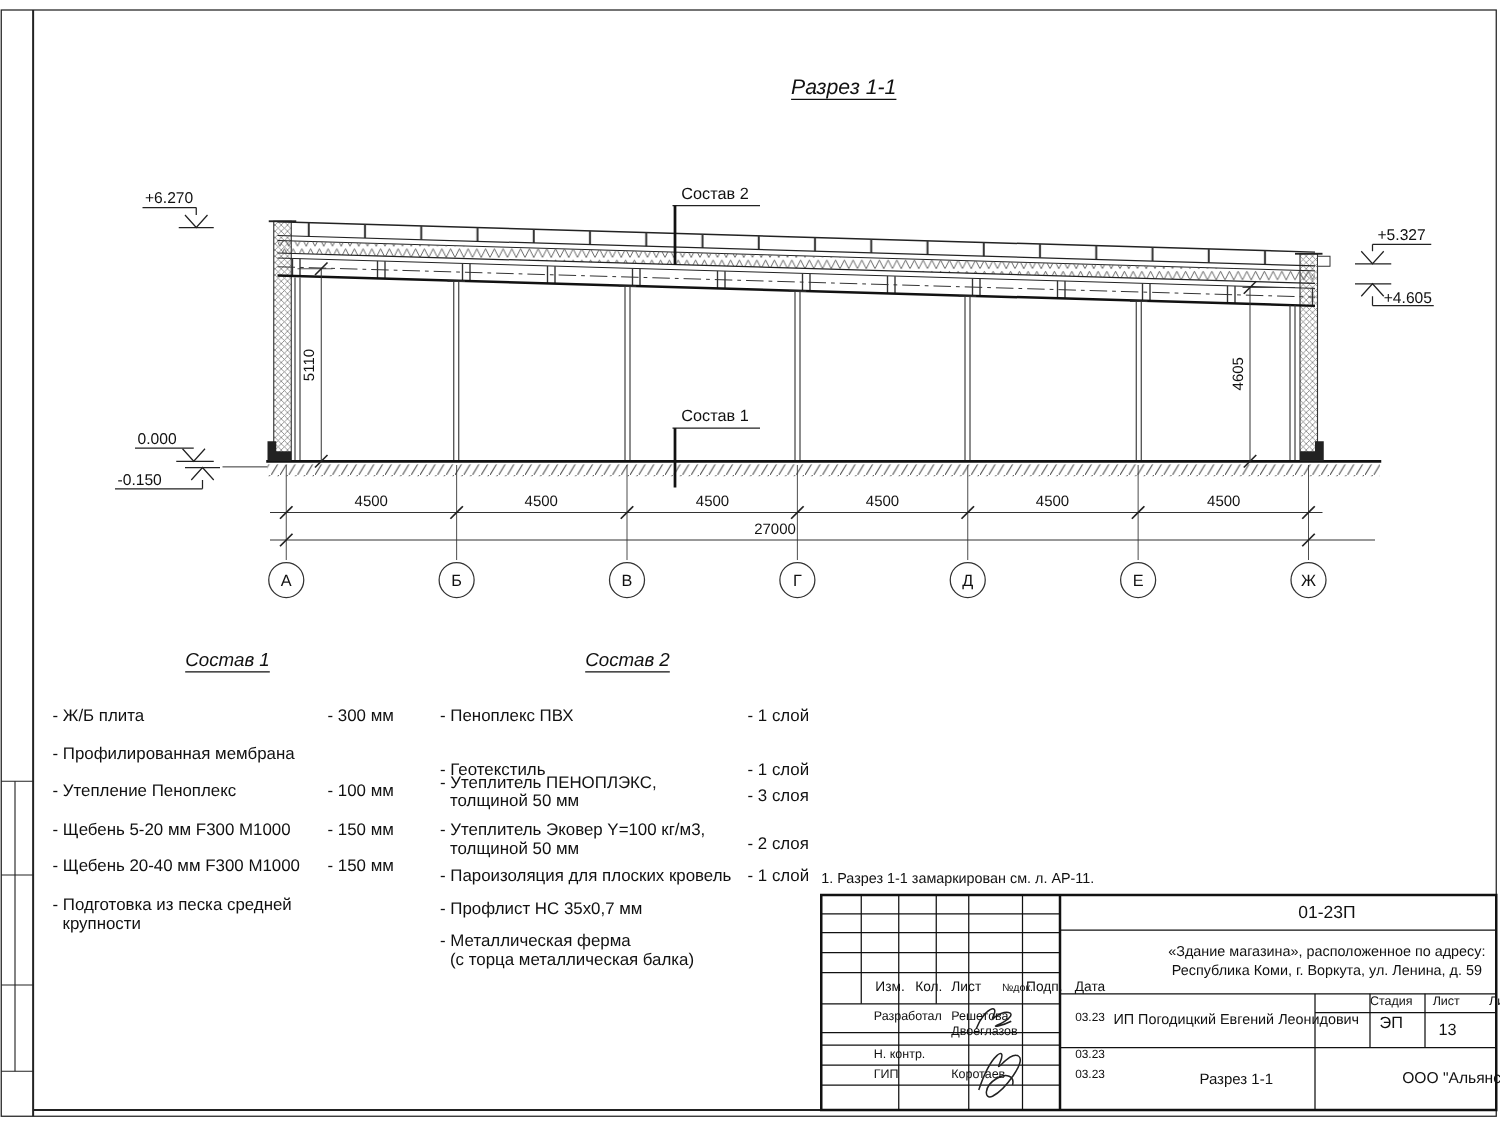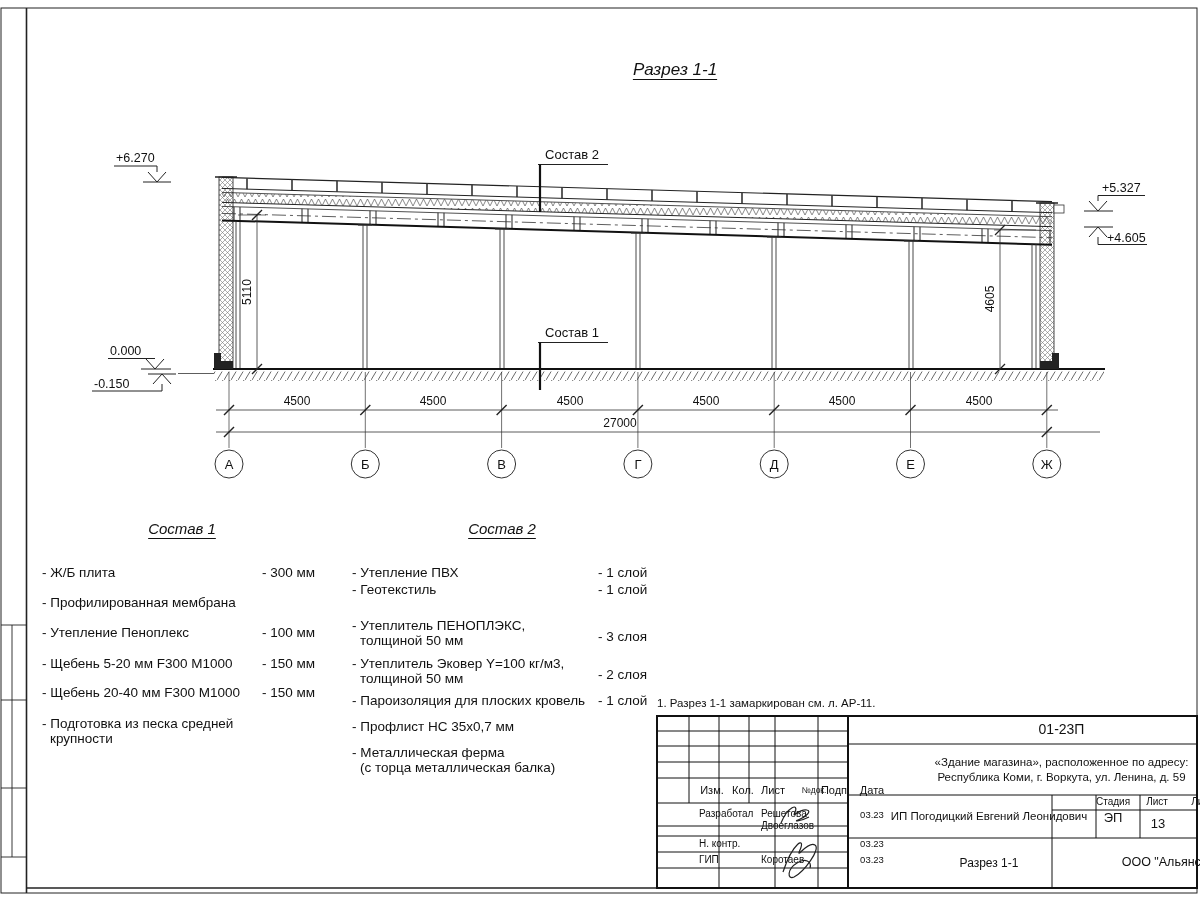--- a/index.html
+++ b/index.html
@@ -286,24 +286,24 @@
       </div>
   <div class="sostav-item" style="top:196px;">
         <span class="nm">- Подготовка из песка средней
 крупности</span>
       </div>
 </div>
 
 <div class="sostav-block s2" style="left:352px;top:520px;width:300px;">
   <div class="sostav-title">Состав 2</div>
   <div class="sostav-item" style="top:45px;">
-        <span class="nm">- Утепление ПВХ</span>
+        <span class="nm">- Пеноплекс ПВХ</span>
         <span class="val">- 1 слой</span>
       </div>
-  <div class="sostav-item" style="top:62px;">
+  <div class="sostav-item" style="top:88px;">
         <span class="nm">- Геотекстиль</span>
         <span class="val">- 1 слой</span>
       </div>
   <div class="sostav-item" style="top:98px;">
         <span class="nm">- Утеплитель ПЕНОПЛЭКС,
 толщиной 50 мм</span>
         <span class="val mid">- 3 слоя</span>
       </div>
   <div class="sostav-item" style="top:136px;">
         <span class="nm">- Утеплитель Эковер Y=100 кг/м3,

